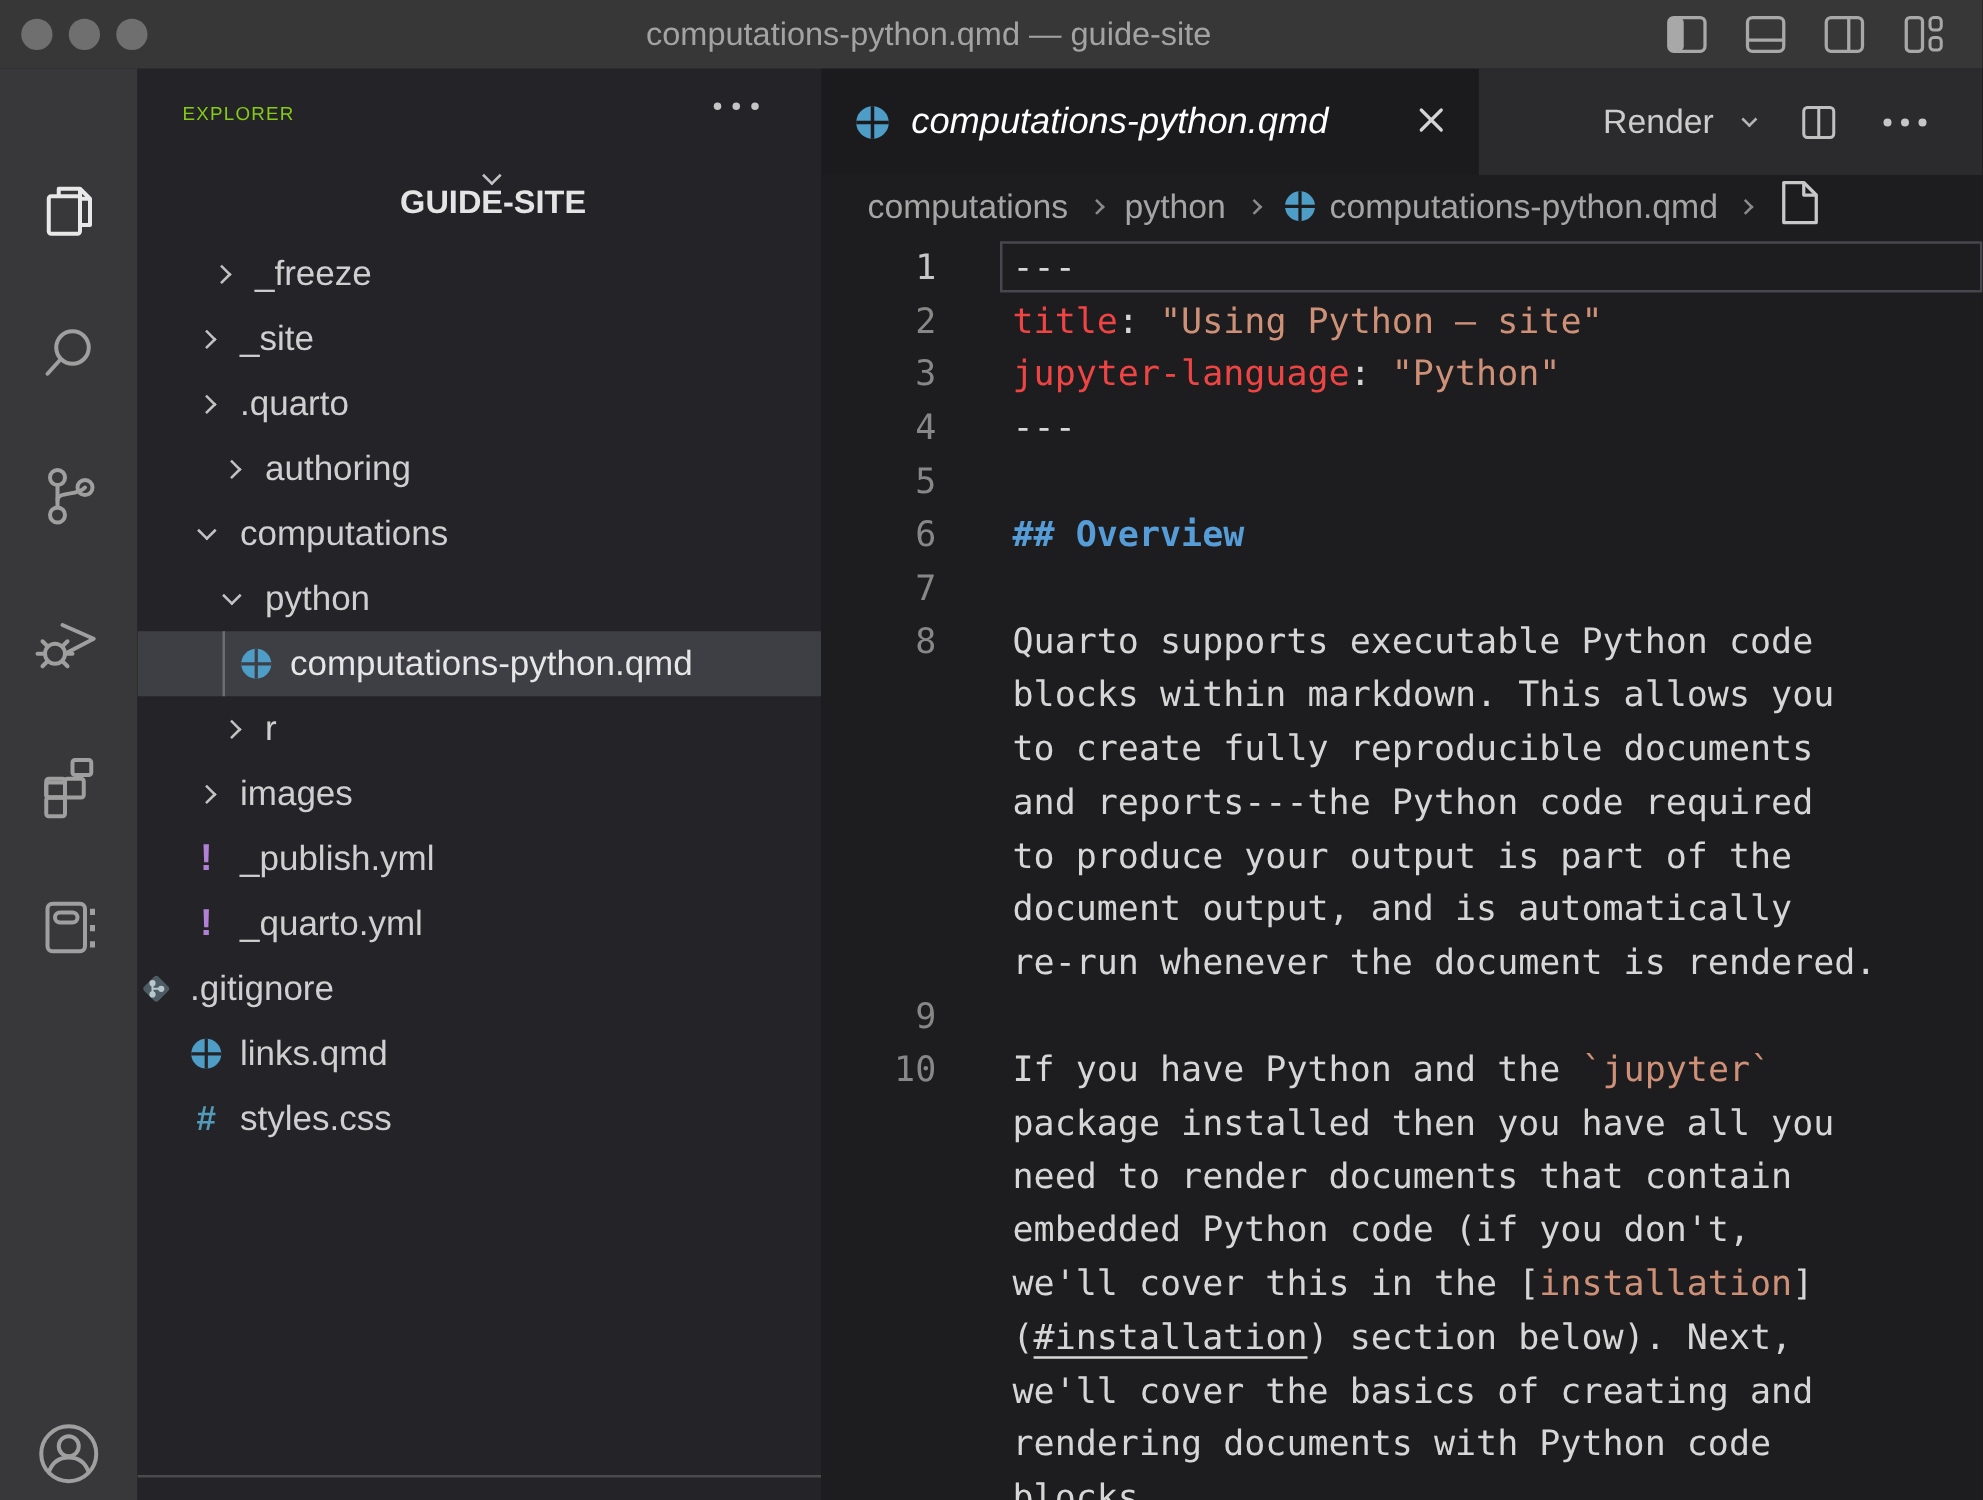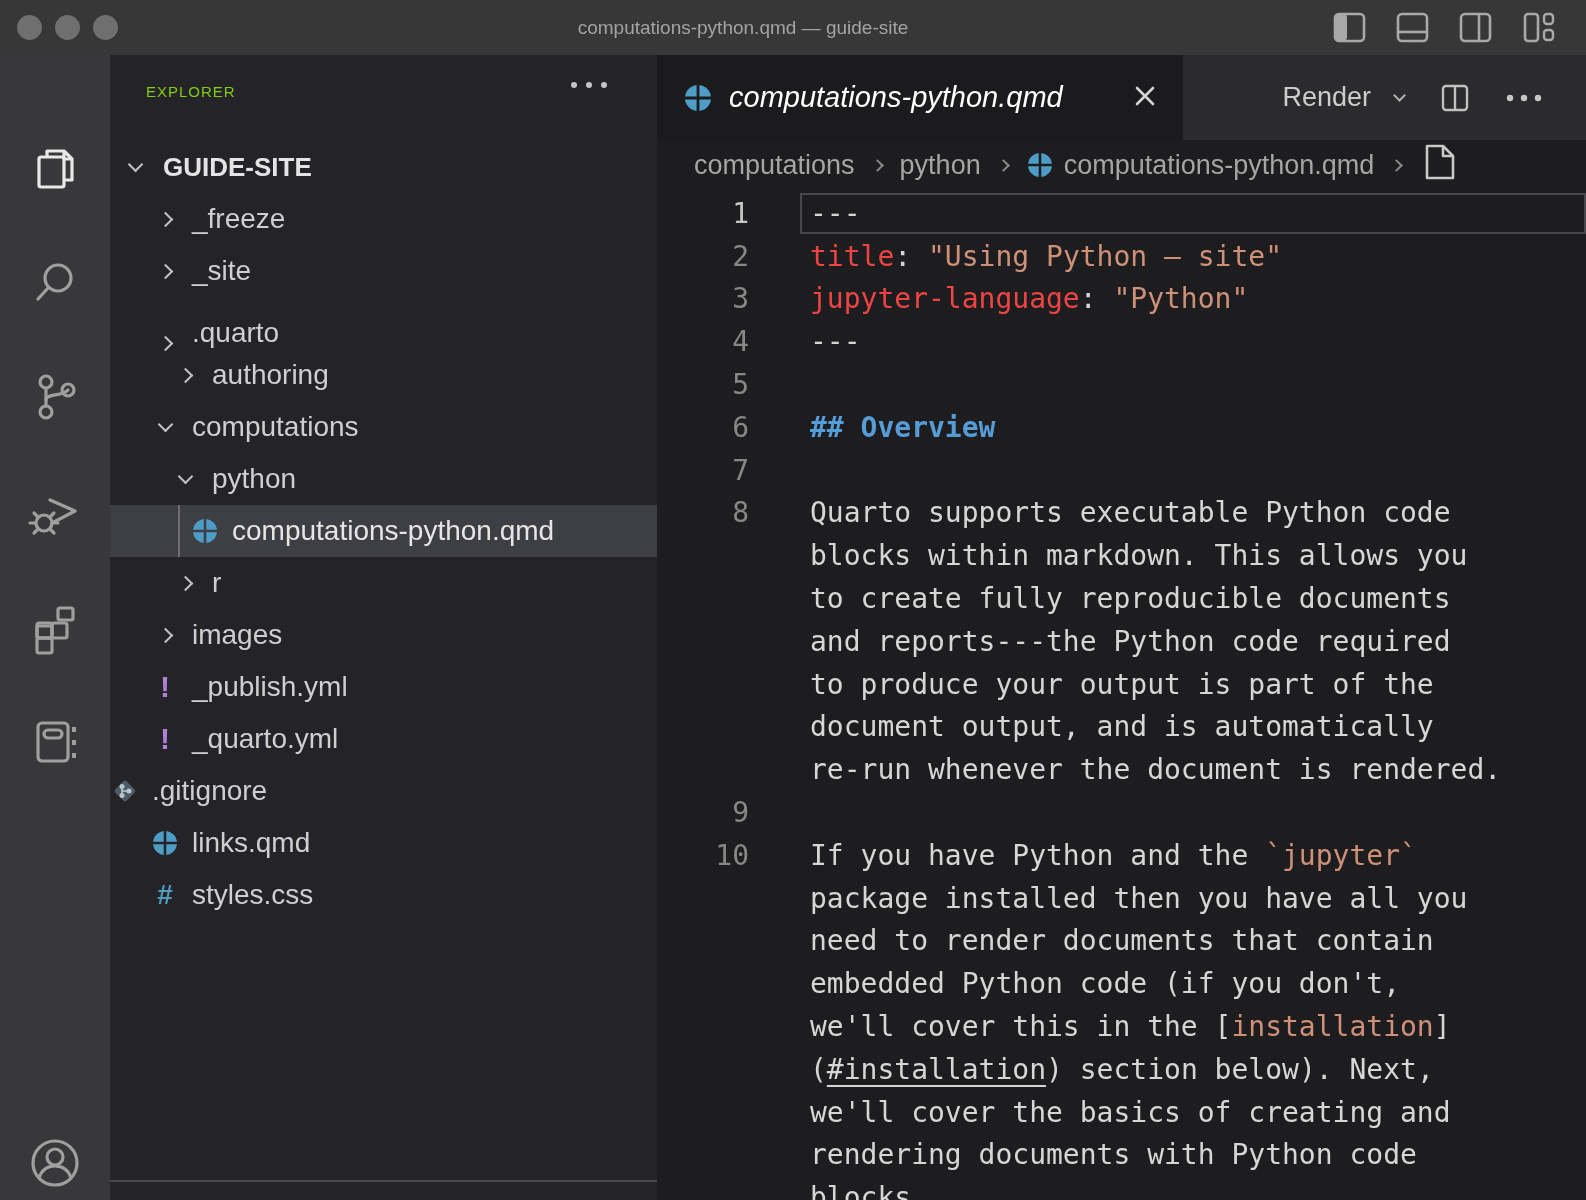--- a/index.html
+++ b/index.html
@@ -4,34 +4,34 @@
 <style>
   * { margin:0; padding:0; box-sizing:border-box; }
   html,body { width:1586px; height:1200px; overflow:hidden; background:#1d1d1f;
               font-family:"Liberation Sans", sans-serif; }
 
   
   .titlebar{position:absolute;top:0;left:0;width:1586px;height:55px;background:#373737;}
   .traffic{position:absolute;top:15px;left:17px;display:flex;gap:13px;}
   .light{width:25px;height:25px;border-radius:50%;background:#6f6f6f;}
   .wtitle{position:absolute;top:0;left:200px;right:300px;height:55px;display:flex;
-          align-items:center;justify-content:center;color:#a3a3a3;font-size:19px;}
+          align-items:center;justify-content:center;color:#a3a3a3;font-size:26px;}
   .winbtns{position:absolute;top:10px;right:30px;display:flex;gap:28px;}
   .winbtns button{background:none;border:none;cursor:pointer;padding:0;height:35px;}
 
   
   .activitybar{position:absolute;top:55px;left:0;width:110px;height:1145px;background:#38383a;}
   .act-btn{position:absolute;left:0;width:110px;height:60px;background:none;border:none;
            display:flex;align-items:center;justify-content:center;cursor:pointer;}
 
   
   .sidebar{position:absolute;top:55px;left:110px;width:547px;height:1145px;background:#242428;overflow:hidden;}
   .sb-header{position:absolute;top:28px;left:36px;font-size:15px;letter-spacing:1px;color:#84cc16;}
   .sb-more{position:absolute;top:24px;right:48px;background:none;border:none;cursor:pointer;}
-  .root-row{position:absolute;top:86px;left:0;right:0;height:52px;display:flex;align-items:center;cursor:pointer;}
+  .root-row{position:absolute;top:86px;left:0;right:0;height:52px;display:flex;align-items:center;cursor:pointer;flex-direction:column;}
   .root-row .chev{margin-left:20px;}
   .root-label{margin-left:22px;font-size:26px;font-weight:bold;color:#e4e4e4;}
   .tree{position:absolute;top:138px;left:0;right:0;}
   .trow{height:52px;display:flex;align-items:center;color:#cfcfcf;font-size:28px;cursor:pointer;position:relative;}
   .trow.selected{background:#3e3e45;color:#e6e6e6;}
   .guide{position:absolute;left:68px;top:0;bottom:0;width:2px;background:#6d6d72;}
   .slot{width:30px;display:flex;align-items:center;justify-content:center;flex:none;}
   .tlabel{margin-left:12px;white-space:nowrap;}
   .chev{width:11px;height:11px;border-right:2.4px solid #c2c2c2;border-bottom:2.4px solid #c2c2c2;display:inline-block;}
   .chev.right{transform:rotate(-45deg);}
@@ -178,33 +178,33 @@
         <circle cx="5" cy="6" r="3" fill="#c5c5c5"></circle>
         <circle cx="20" cy="6" r="3" fill="#c5c5c5"></circle>
         <circle cx="35" cy="6" r="3" fill="#c5c5c5"></circle>
       </svg>
   </button>
   <div class="root-row">
     <span class="chev down"></span>
     <span class="root-label">GUIDE-SITE</span>
   </div>
   <div class="tree">
-      <div class="trow" style="padding-left: 40px;">
+      <div class="trow" style="padding-left: 52px;">
         <span class="slot">
           <span class="chev right"></span>
         </span>
         <span class="tlabel">_freeze</span>
       </div>
       <div class="trow" style="padding-left: 40px;">
         <span class="slot">
           <span class="chev right"></span>
         </span>
         <span class="tlabel">_site</span>
       </div>
-      <div class="trow" style="padding-left: 40px; align-items: flex-end;">
+      <div class="trow" style="padding-left: 40px;">
         <span class="slot">
           <span class="chev right"></span>
         </span>
         <span class="tlabel">.quarto</span>
       </div>
       <div class="trow" style="padding-left: 60px;">
         <span class="slot">
           <span class="chev right"></span>
         </span>
         <span class="tlabel">authoring</span>

